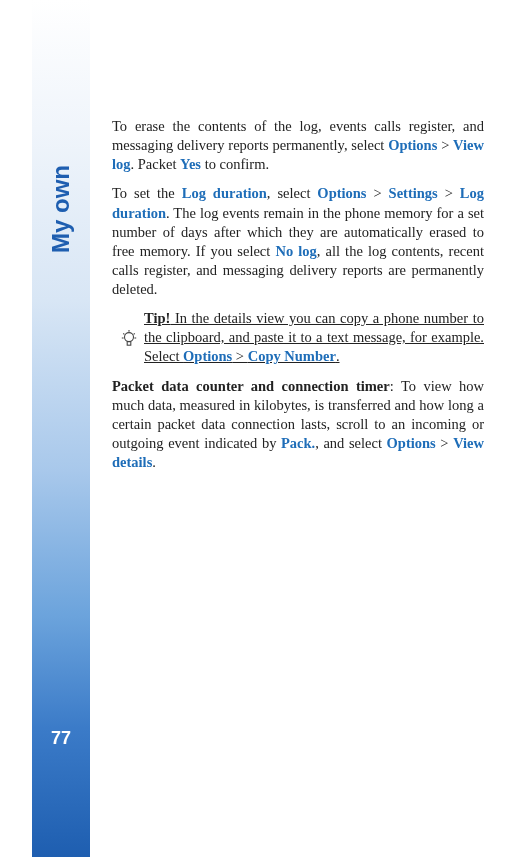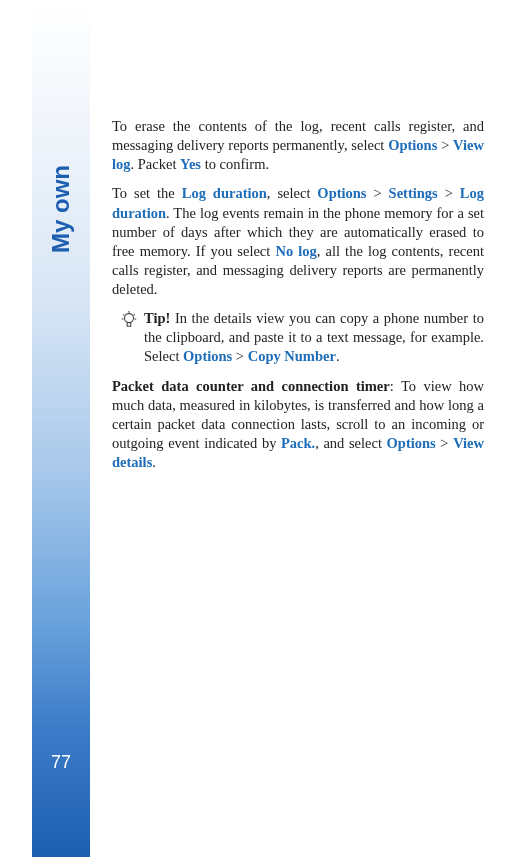--- a/index.html
+++ b/index.html
@@ -35,25 +35,25 @@
       color: #1e5eb0;
       font-size: 24px;
       font-weight: bold;
       white-space: nowrap;
       font-family: Verdana, Geneva, sans-serif;
     }
     
     .page-number {
       position: absolute;
       left: 50%;
-      bottom: 84px;
+      bottom: 108px;
       transform: translateX(-50%);
       color: #ffffff;
       font-size: 18px;
-      font-weight: normal;
+      font-weight: bold;
       font-family: Verdana, Geneva, sans-serif;
     }
     
     .content {
       position: absolute;
       left: 112px;
       top: 117px;
       width: 372px;
       font-size: 14.5px;
       line-height: 1.32;
@@ -71,23 +71,24 @@
       margin-top: 7px;
     }
     
     .sep {
       color: #222222;
       font-weight: normal;
     }
     
     .tip-block {
       display: flex;
-      align-items: flex-start;
+      align-items: center;
       margin-bottom: 10px;
       padding-left: 8px;
+      text-decoration: underline;
     }
     
     .tip-icon {
       flex-shrink: 0;
       width: 18px;
       height: 18px;
       margin-right: 6px;
       margin-top: 1px;
     }
     
@@ -104,21 +105,21 @@
 <body>
 
 <div class="sidebar">
   <div class="sidebar-title">My own</div>
   <div class="page-number">77</div>
 </div>
 
 <div class="content">
 
   <p>
-    <span>To erase the contents of the log, recent calls register, and messaging delivery reports permanently, select </span><span class="link">Options</span><span class="sep"> &gt; </span><span class="link">View log</span><span>. Packet </span><span class="link">Yes</span><span> to confirm.</span>
+    <span>To erase the contents of the log, events calls register, and messaging delivery reports permanently, select </span><span class="link">Options</span><span class="sep"> &gt; </span><span class="link">View log</span><span>. Packet </span><span class="link">Yes</span><span> to confirm.</span>
   </p>
 
   <p>
     <span>To set the </span><span class="link">Log duration</span><span>, select </span><span class="link">Options</span><span class="sep"> &gt; </span><span class="link">Settings</span><span class="sep"> &gt; </span><span class="link">Log duration</span><span>. The log events remain in the phone memory for a set number of days after which they are automatically erased to free memory. If you select </span><span class="link">No log</span><span>, all the log contents, recent calls register, and messaging delivery reports are permanently deleted.</span>
   </p>
 
 
   <div class="tip-block">
     <span class="tip-icon">
       <svg viewBox="0 0 20 20" width="18" height="18">

